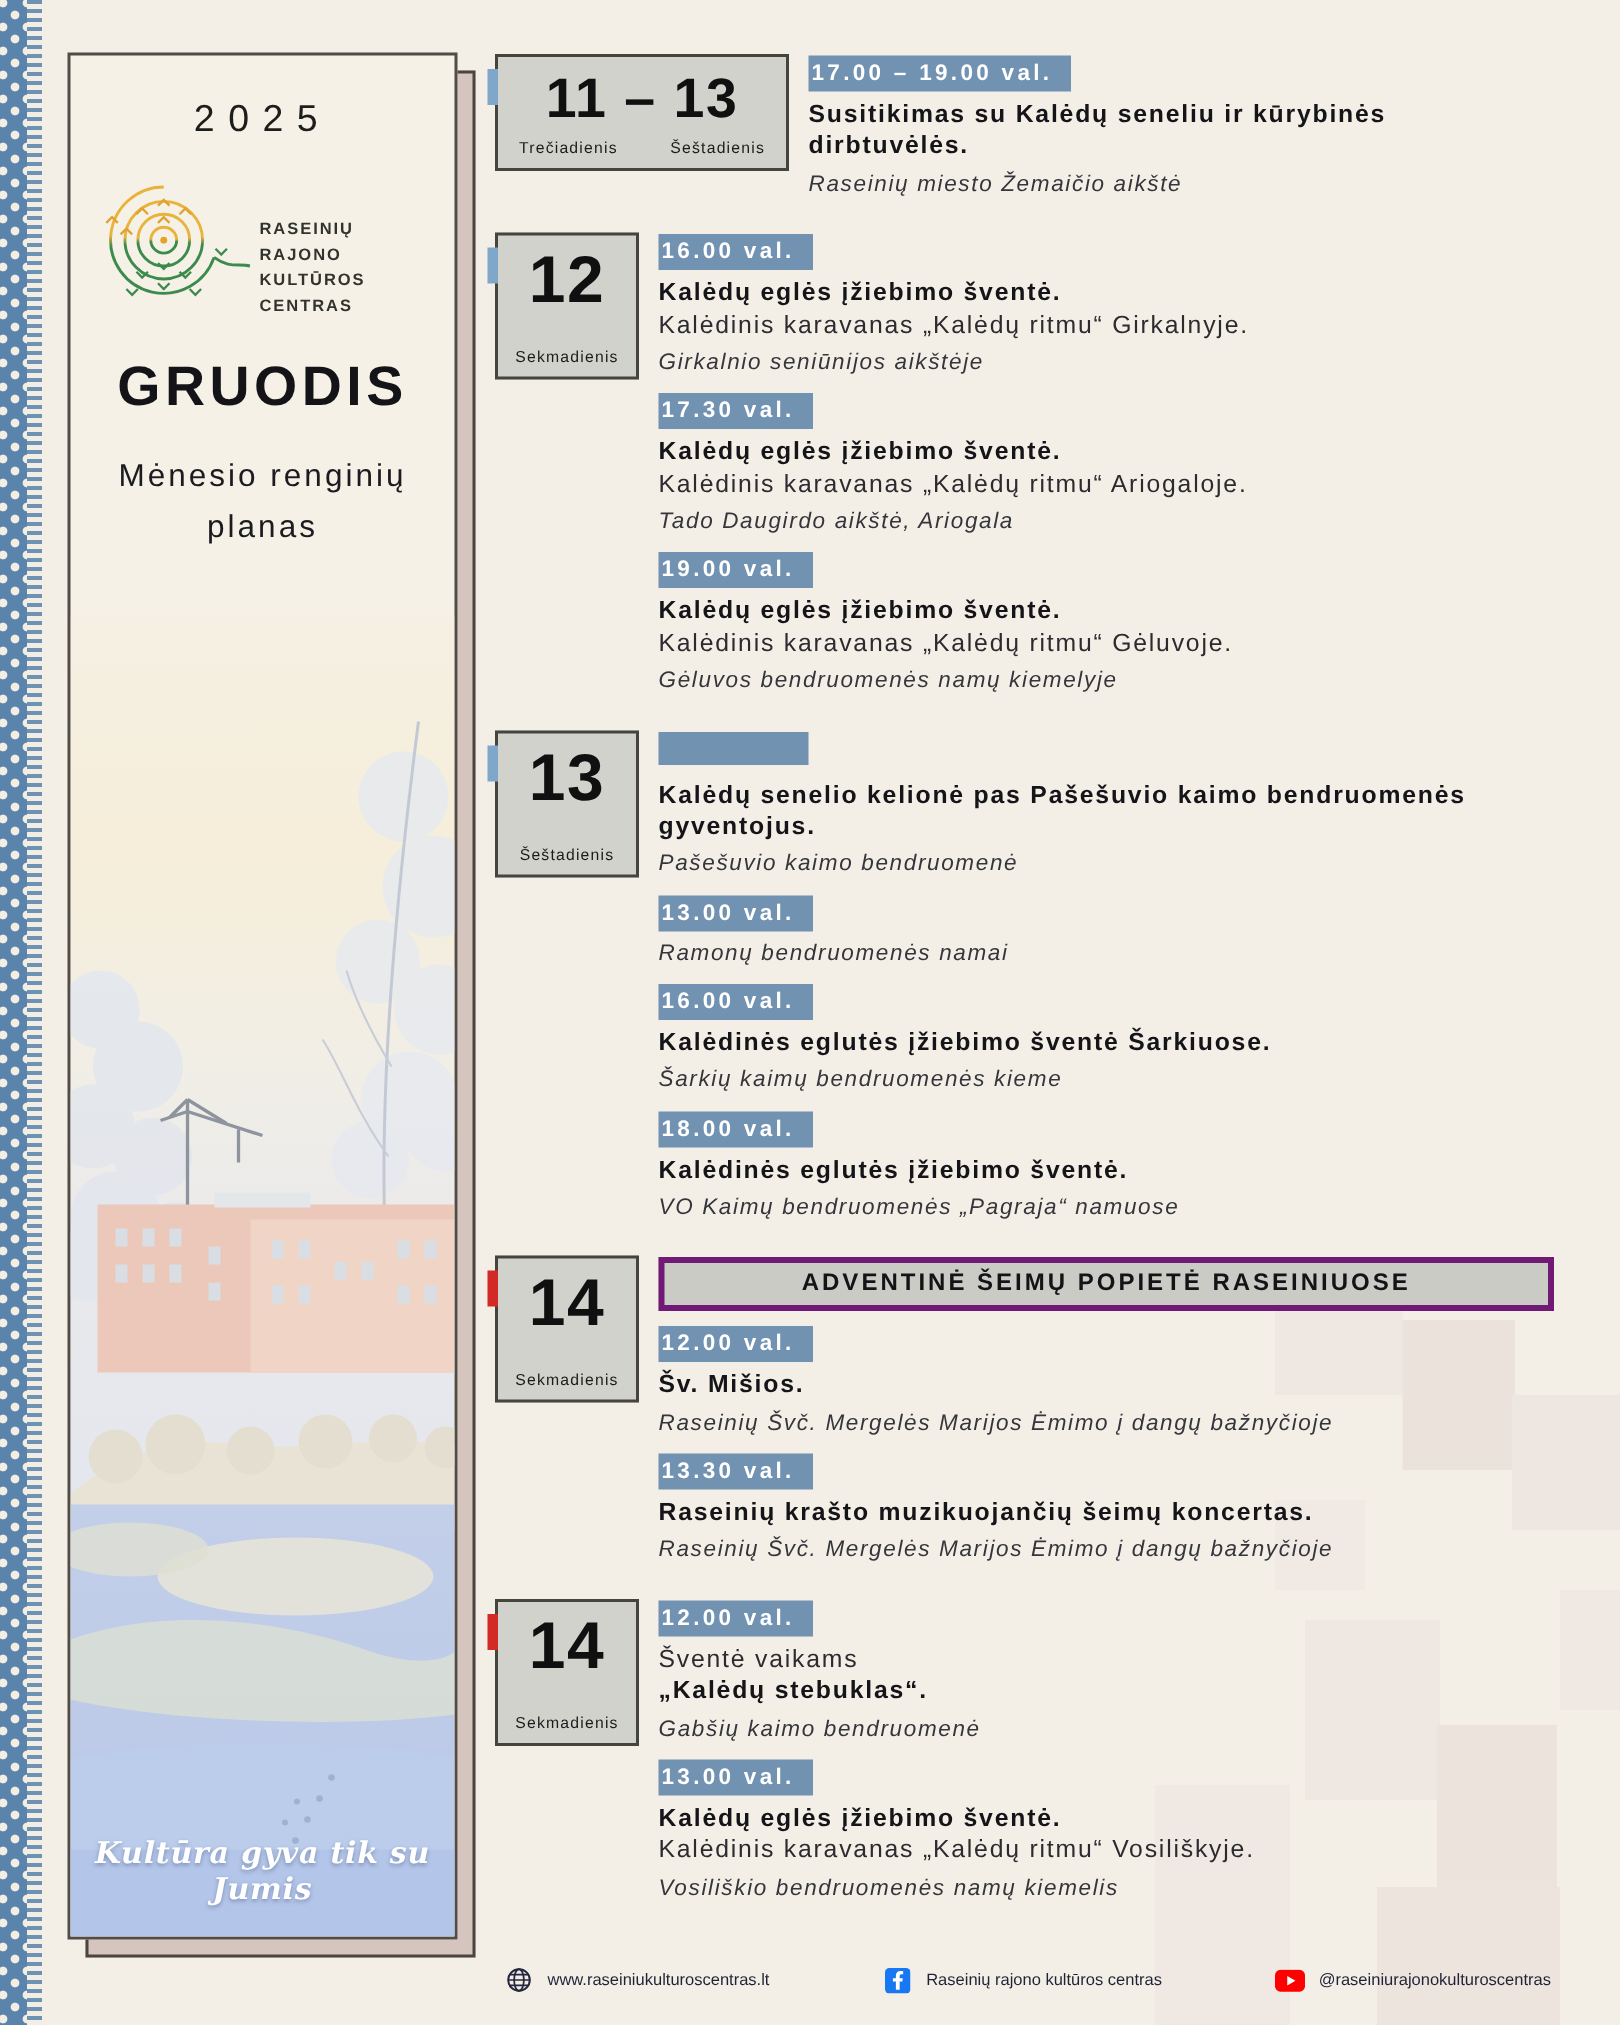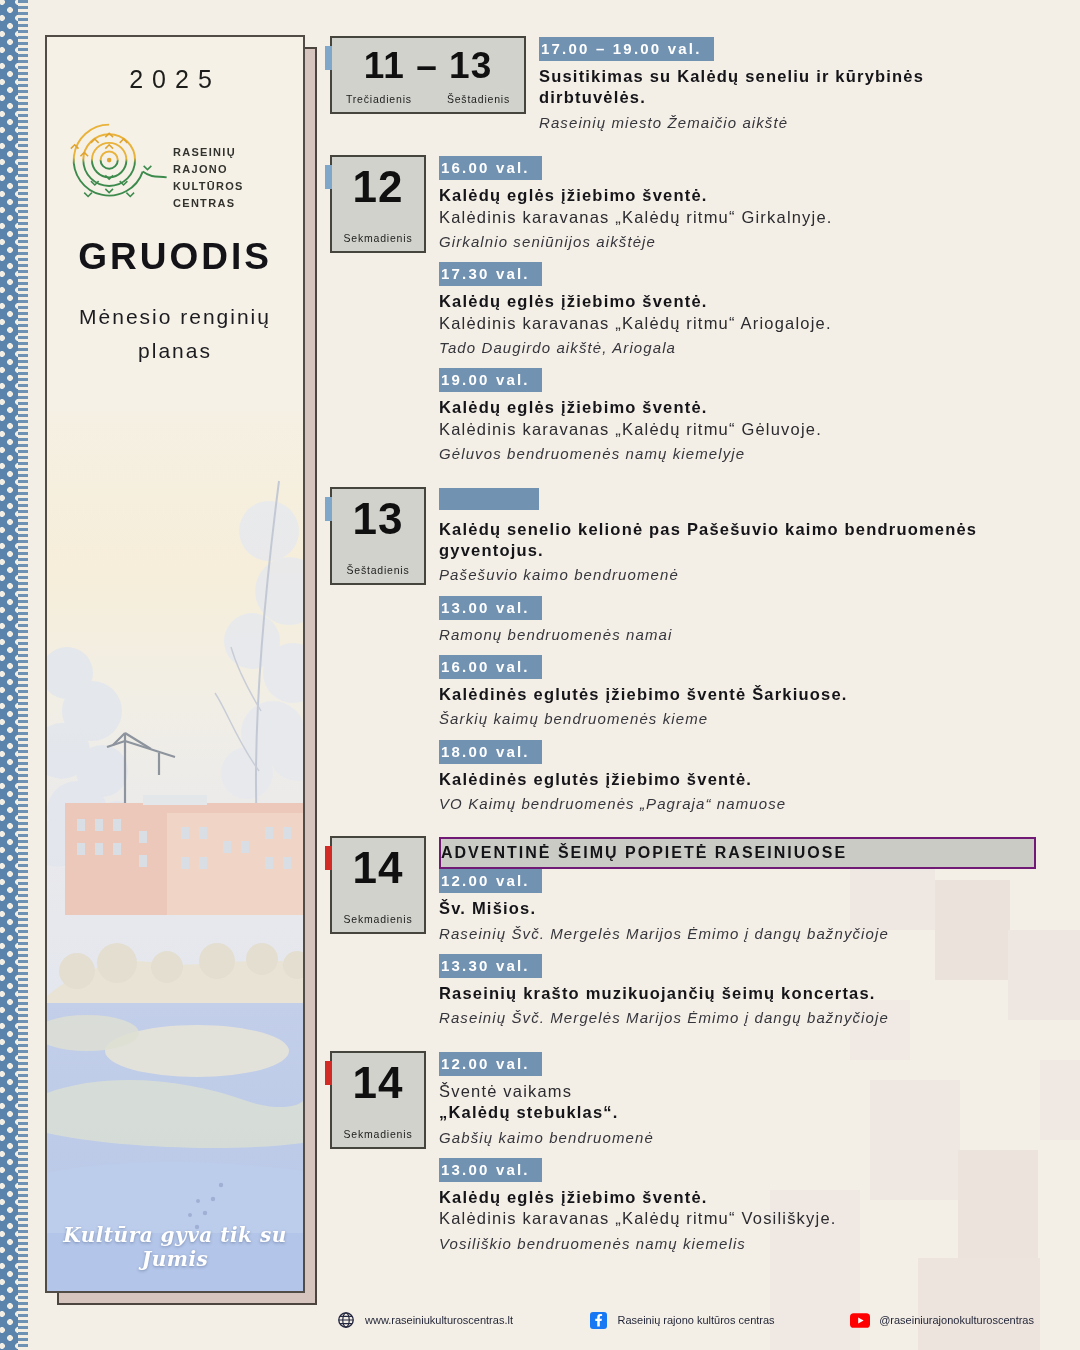--- a/index.html
+++ b/index.html
@@ -40,22 +40,22 @@
     position:relative;display:flex;flex-direction:column;box-sizing:border-box;}
   .datebox.wide{width:196px;height:78px;}
   .tab{position:absolute;left:-7px;top:8px;width:7px;height:24px;}
   .tab.blue{background:#7fa7c9;} .tab.red{background:#d22b25;}
   .num{text-align:center;font-size:44px;font-weight:800;color:#101010;line-height:1;margin-top:8px;letter-spacing:1px;}
   .wide .num{font-size:37px;margin-top:9px;}
   .days{margin-top:auto;margin-bottom:7px;display:flex;justify-content:center;font-size:10.5px;
     letter-spacing:.8px;color:#1c1c1c;}
   .wide .days{justify-content:space-between;padding:0 14px;}
   .events{flex:1;min-width:0;padding-top:1px;}
-  .banner{background:#cbcbc5;border:2px solid #701a75;text-align:left;font-size:16px;font-weight:700;
-    letter-spacing:2px;color:#141418;padding:5px 0;}
+  .banner{background:#cbcbc5;border:4px solid #701a75;text-align:center;font-size:16px;font-weight:700;
+    letter-spacing:2px;color:#141418;padding:5px 0;margin-bottom:10px;}
   .ev{margin-bottom:10px;}
   .badge-row{margin-bottom:5px;}
   .badge{display:inline-block;background:#7292b2;color:#fff;font-size:15px;font-weight:700;
     letter-spacing:2.2px;line-height:1;padding:4px 12px 5px 2px;}
   .badge.empty{min-width:86px;min-height:13px;}
   .ev-line{font-size:16.5px;letter-spacing:1.2px;line-height:1.3;}
   .l-bold{font-weight:700;color:#141419;}
   .l-reg{color:#2b2b30;}
   .loc{margin-top:4px;font-size:15px;font-style:italic;letter-spacing:1.1px;color:#35353c;line-height:1.35;}
 

